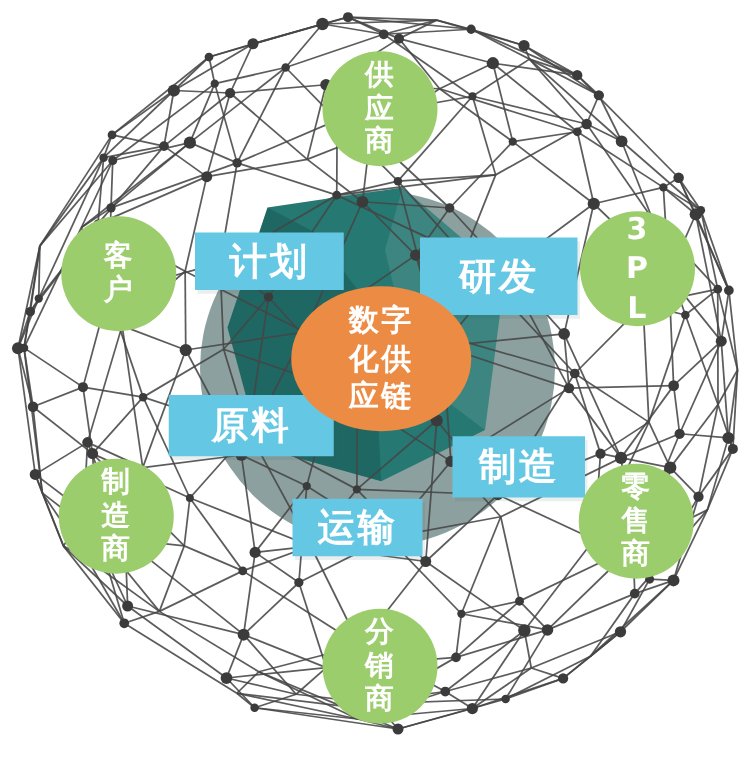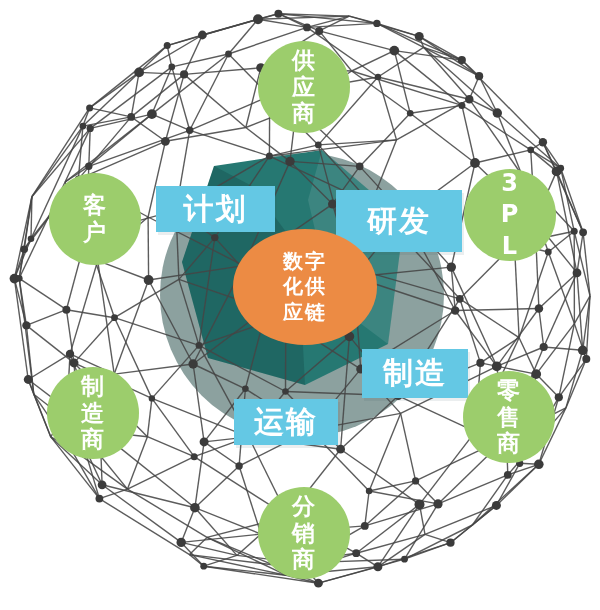--- a/index.html
+++ b/index.html
@@ -16,21 +16,21 @@
     display:flex;align-items:center;justify-content:center;text-align:center;
     white-space:pre-line;letter-spacing:1px;
   }
   .process{
     position:absolute;background:#64c8e4;color:#ffffff;font-weight:bold;font-size:30px;
     display:flex;align-items:center;justify-content:center;letter-spacing:2px;
     box-shadow:2px 3px 0 rgba(60,90,100,0.10);
   }
   .center-bubble{
     position:absolute;left:233px;top:229px;width:144px;height:116px;border-radius:50%;
-    background:#ec8b44;color:#ffffff;font-weight:bold;font-size:20px;line-height:1.28;
+    background:#ec8b44;color:#ffffff;font-weight:bold;font-size:24px;line-height:1.28;
     display:flex;align-items:center;justify-content:center;text-align:left;
     white-space:pre-line;letter-spacing:2px;
   }
 
   
   .ent-supplier{left:258px;top:41px;}
   .ent-customer{left:49px;top:173px;}
   .ent-3pl{left:464px;top:169px;font-size:24px;line-height:1.3;}
   .ent-manufacturer{left:47px;top:367px;}
   .ent-retailer{left:463px;top:371px;}
@@ -584,20 +584,21 @@
         <circle cx="419.2" cy="36.4" r="4.5" fill="#3b3b3b"></circle>
         <circle cx="258.0" cy="19.2" r="5.0" fill="#3b3b3b"></circle>
         <circle cx="319.2" cy="30.9" r="4.0" fill="#3b3b3b"></circle>
         <circle cx="376.9" cy="23.4" r="3.7" fill="#3b3b3b"></circle>
         <circle cx="278.4" cy="13.7" r="4.0" fill="#3b3b3b"></circle>
       </g>
   </svg>
 
   <div class="process proc-plan">计划</div>
   <div class="process proc-rnd">研发</div>
+  <div class="process proc-materials">原料</div>
   <div class="process proc-manufacturing">制造</div>
   <div class="process proc-transport">运输</div>
 
   <div class="center-bubble">数字
 化供
 应链</div>
 
   <div class="entity ent-supplier">供
 应
 商</div>

